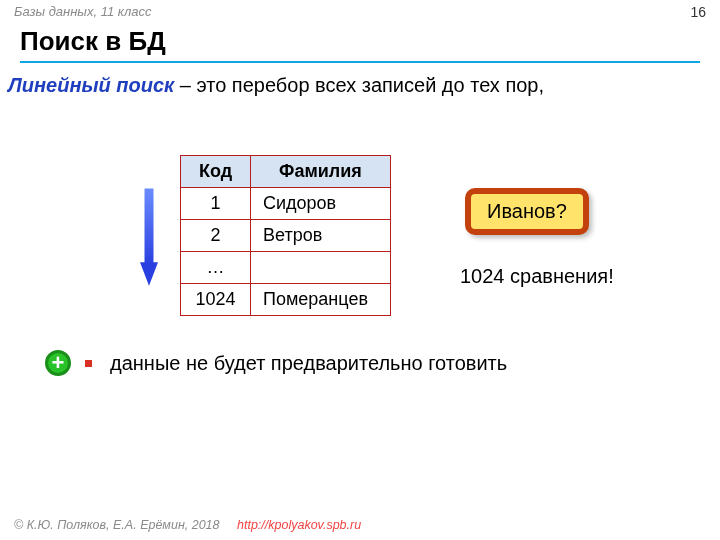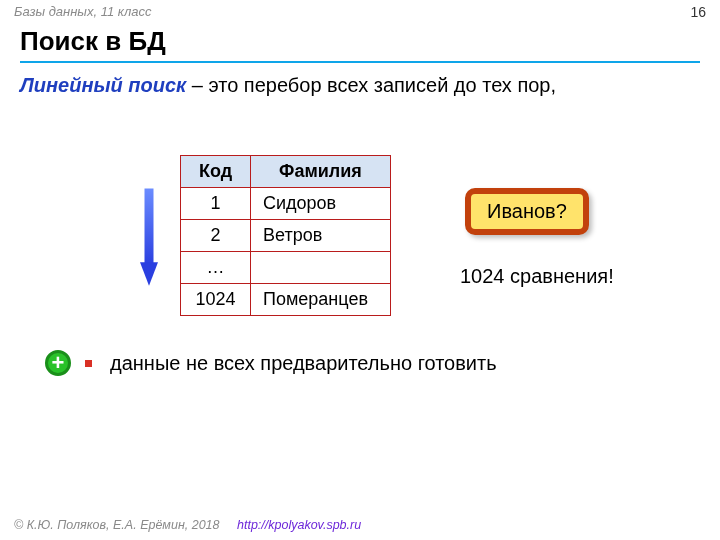--- a/index.html
+++ b/index.html
@@ -26,21 +26,21 @@
     position: absolute;
     top: 26px; left: 20px; right: 20px;
     font-size: 26px;
     font-weight: bold;
     color: #000;
     padding-bottom: 4px;
     border-bottom: 2px solid #0ea5e9;
   }
   .body-text {
     position: absolute;
-    top: 72px; left: 20px; right: 20px;
+    top: 72px; left: 8px; right: 20px;
     font-size: 20px;
     line-height: 1.35;
   }
   .term {
     color: #1f3fbf;
     font-weight: bold;
     font-style: italic;
   }
   .indent { margin-left: 30px; display: block; }
   .arrow-down {
@@ -124,21 +124,21 @@
     background: #fff;
     border-radius: 1px;
   }
   .footer {
     position: absolute;
     bottom: 8px; left: 14px;
     font-size: 12.5px;
     color: #8a8a8a;
     font-style: italic;
   }
-  .footer .url { margin-left: 14px; font-style: italic; color: #6d28d9; }
+  .footer .url { margin-left: 14px; font-style: italic; color: #ef4444; }
   .tbl-wrap { position: absolute; top: 155px; left: 180px; }
 </style>
 </head>
 <body>
 
 <div class="header-bar">
   <span>Базы данных, 11 класс</span>
   <span class="page-num">16</span>
 </div>
 
@@ -187,20 +187,20 @@
 </div>
 
 <div class="callout">Иванов?</div>
 
 <div class="compare-note">1024 сравнения!</div>
 
 <div class="bullets">
   <div class="bullet-row">
     <span class="plus-icon"></span>
     <span class="bullet-square"></span>
-    <span>данные не всех предварительно готовить</span>
+    <span>данные не будет предварительно готовить</span>
   </div>
 </div>
 
 <div class="footer">
   <span>© К.Ю. Поляков, Е.А. Ерёмин, 2018</span>
   <span class="url">http://kpolyakov.spb.ru</span>
 </div>
 
 </body></html>

